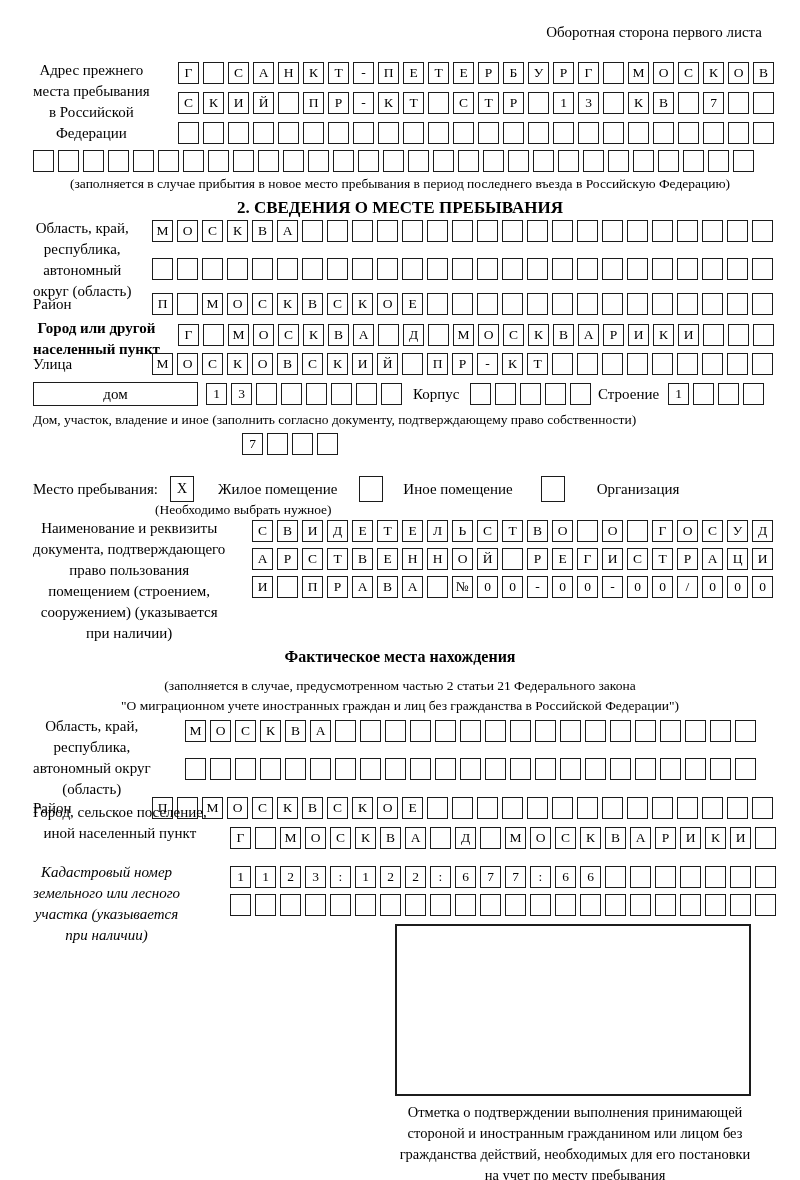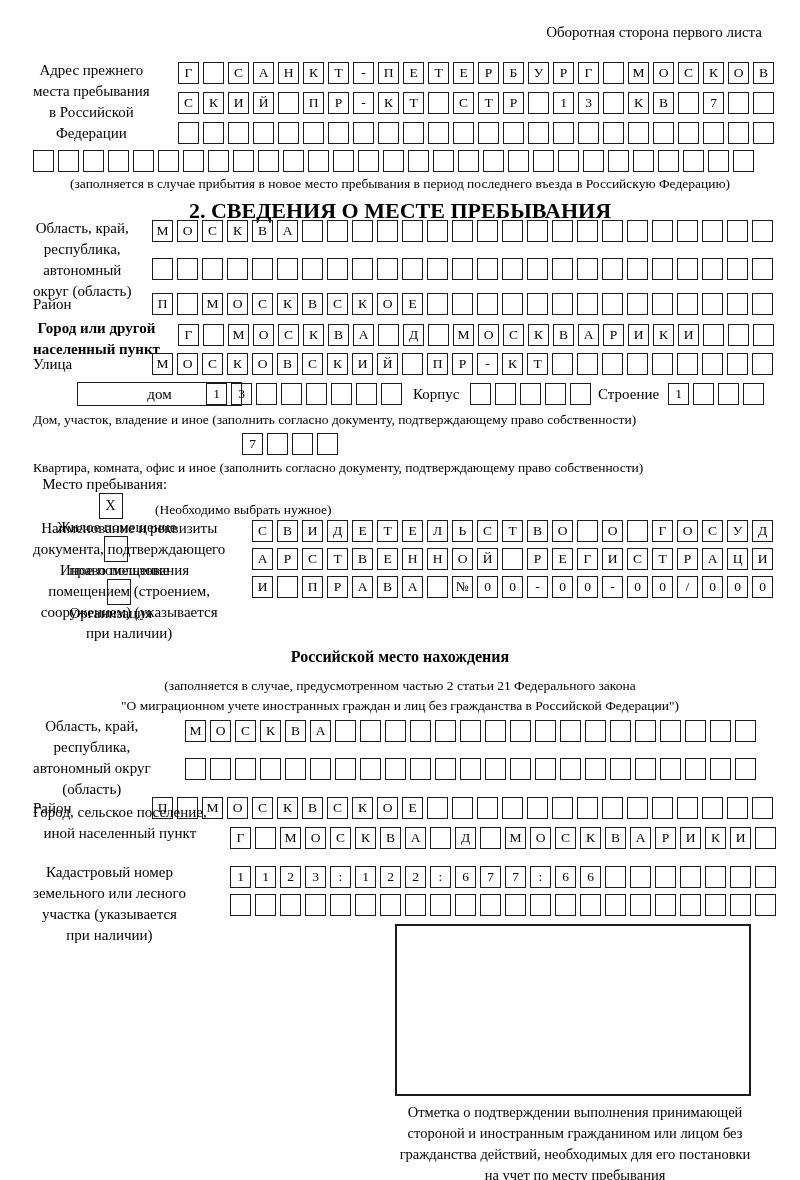--- a/index.html
+++ b/index.html
@@ -2,30 +2,30 @@
 <html><head>
 <meta charset="utf-8">
 <style>
   html,body{margin:0;padding:0;background:#fff;}
   .page{position:relative;width:800px;height:1180px;background:#fff;color:#000;
         font-family:"Liberation Serif","DejaVu Serif",serif;overflow:hidden;border-radius:16px;}
   .abs{position:absolute;}
   .lines{white-space:pre-line;text-align:center;}
   .lbl{font-size:15px;line-height:21px;}
   .small{font-size:13.5px;}
-  .ttl{font-weight:bold;font-size:22px;}
+  .ttl{font-weight:bold;font-size:17px;}
   .cells{display:flex;gap:4px;}
   .cell{flex:none;width:21px;height:22px;box-sizing:border-box;border:1.6px solid #1c1c1c;
         display:flex;align-items:center;justify-content:center;
         font-size:13.5px;font-family:"Liberation Serif",serif;}
   .widebox{box-sizing:border-box;border:1.6px solid #1c1c1c;height:24px;
         display:flex;align-items:center;justify-content:center;font-size:15px;}
   .cb{flex:none;width:24px;height:26px;box-sizing:border-box;border:1.6px solid #1c1c1c;
         display:inline-flex;align-items:center;justify-content:center;font-size:14px;}
-  .stayrow{display:flex;align-items:center;font-size:15px;flex-direction:column;}
+  .stayrow{display:flex;align-items:center;font-size:15px;}
   .center{text-align:center;}
   .stampbox{box-sizing:border-box;border:2px solid #1c1c1c;background:#fff;}
 </style>
 </head>
 <body>
 
 <div class="page">
 
   <div class="abs lbl" style="top:22px;right:38px;">Оборотная сторона первого листа</div>
 
@@ -285,21 +285,21 @@
       <span class="cell"></span>
       <span class="cell"></span>
       <span class="cell"></span>
       <span class="cell"></span>
       <span class="cell"></span>
       <span class="cell"></span>
       <span class="cell"></span>
       <span class="cell"></span>
     </div>
 
-  <div class="abs widebox" style="left:33px;top:382px;width:165px;margin-left:44px;">дом</div>
+  <div class="abs widebox" style="left:33px;top:382px;width:165px;">дом</div>
   <div class="abs cells" style="left:206px;top:383px;">
       <span class="cell">1</span>
       <span class="cell">3</span>
       <span class="cell"></span>
       <span class="cell"></span>
       <span class="cell"></span>
       <span class="cell"></span>
       <span class="cell"></span>
       <span class="cell"></span>
     </div>
@@ -319,30 +319,29 @@
       <span class="cell"></span>
     </div>
   <div class="abs small" style="left:33px;top:412px;">Дом, участок, владение и иное (заполнить согласно документу, подтверждающему право собственности)</div>
 
   <div class="abs cells" style="left:242px;top:433px;">
       <span class="cell">7</span>
       <span class="cell"></span>
       <span class="cell"></span>
       <span class="cell"></span>
     </div>
-  <div class="abs small" style="left:33px;top:460px;">Квартира, комната, офис и иное (заполнить согласно документу, подтверждающему право собственности)</div>
 
   <div class="abs stayrow" style="left:33px;top:476px;">
     <span>Место пребывания:</span>
     <span class="cb" style="margin-left:12px;">X</span>
     <span style="margin-left:24px;">Жилое помещение</span>
     <span class="cb" style="margin-left:22px;"></span>
     <span style="margin-left:20px;">Иное помещение</span>
     <span class="cb" style="margin-left:28px;"></span>
-    <span style="margin-left:12px;">Организация</span>
+    <span style="margin-left:32px;">Организация</span>
   </div>
   <div class="abs small" style="left:155px;top:502px;width:300px;text-align:left;">(Необходимо выбрать нужное)</div>
 
   <div class="abs lbl lines" style="left:33px;top:518px;">Наименование и реквизиты
 документа, подтверждающего
 право пользования
 помещением (строением,
 сооружением) (указывается
 при наличии)</div>
   <div class="abs cells" style="left:252px;top:520px;">
@@ -408,21 +407,21 @@
       <span class="cell">0</span>
       <span class="cell">-</span>
       <span class="cell">0</span>
       <span class="cell">0</span>
       <span class="cell">/</span>
       <span class="cell">0</span>
       <span class="cell">0</span>
       <span class="cell">0</span>
     </div>
 
-  <div class="abs ttl center" style="left:0;top:648px;width:800px;font-size:16px;">Российской место нахождения</div>
+  <div class="abs ttl center" style="left:0;top:648px;width:800px;font-size:16px;">Фактическое места нахождения</div>
   <div class="abs small center lines" style="left:0;top:676px;width:800px;line-height:20px;">(заполняется в случае, предусмотренном частью 2 статьи 21 Федерального закона
 "О миграционном учете иностранных граждан и лиц без гражданства в Российской Федерации")</div>
 
   <div class="abs lbl lines" style="left:33px;top:716px;">Область, край,
 республика,
 автономный округ
 (область)</div>
   <div class="abs cells" style="left:185px;top:720px;">
       <span class="cell">М</span>
       <span class="cell">О</span>
@@ -523,21 +522,21 @@
       <span class="cell">К</span>
       <span class="cell">В</span>
       <span class="cell">А</span>
       <span class="cell">Р</span>
       <span class="cell">И</span>
       <span class="cell">К</span>
       <span class="cell">И</span>
       <span class="cell"></span>
     </div>
 
-  <div class="abs lbl lines" style="left:33px;top:862px;">Кадастровый номер
+  <div class="abs lbl lines" style="left:33px;top:862px;font-style:italic;">Кадастровый номер
 земельного или лесного
 участка (указывается
 при наличии)</div>
   <div class="abs cells" style="left:230px;top:866px;">
       <span class="cell">1</span>
       <span class="cell">1</span>
       <span class="cell">2</span>
       <span class="cell">3</span>
       <span class="cell">:</span>
       <span class="cell">1</span>

